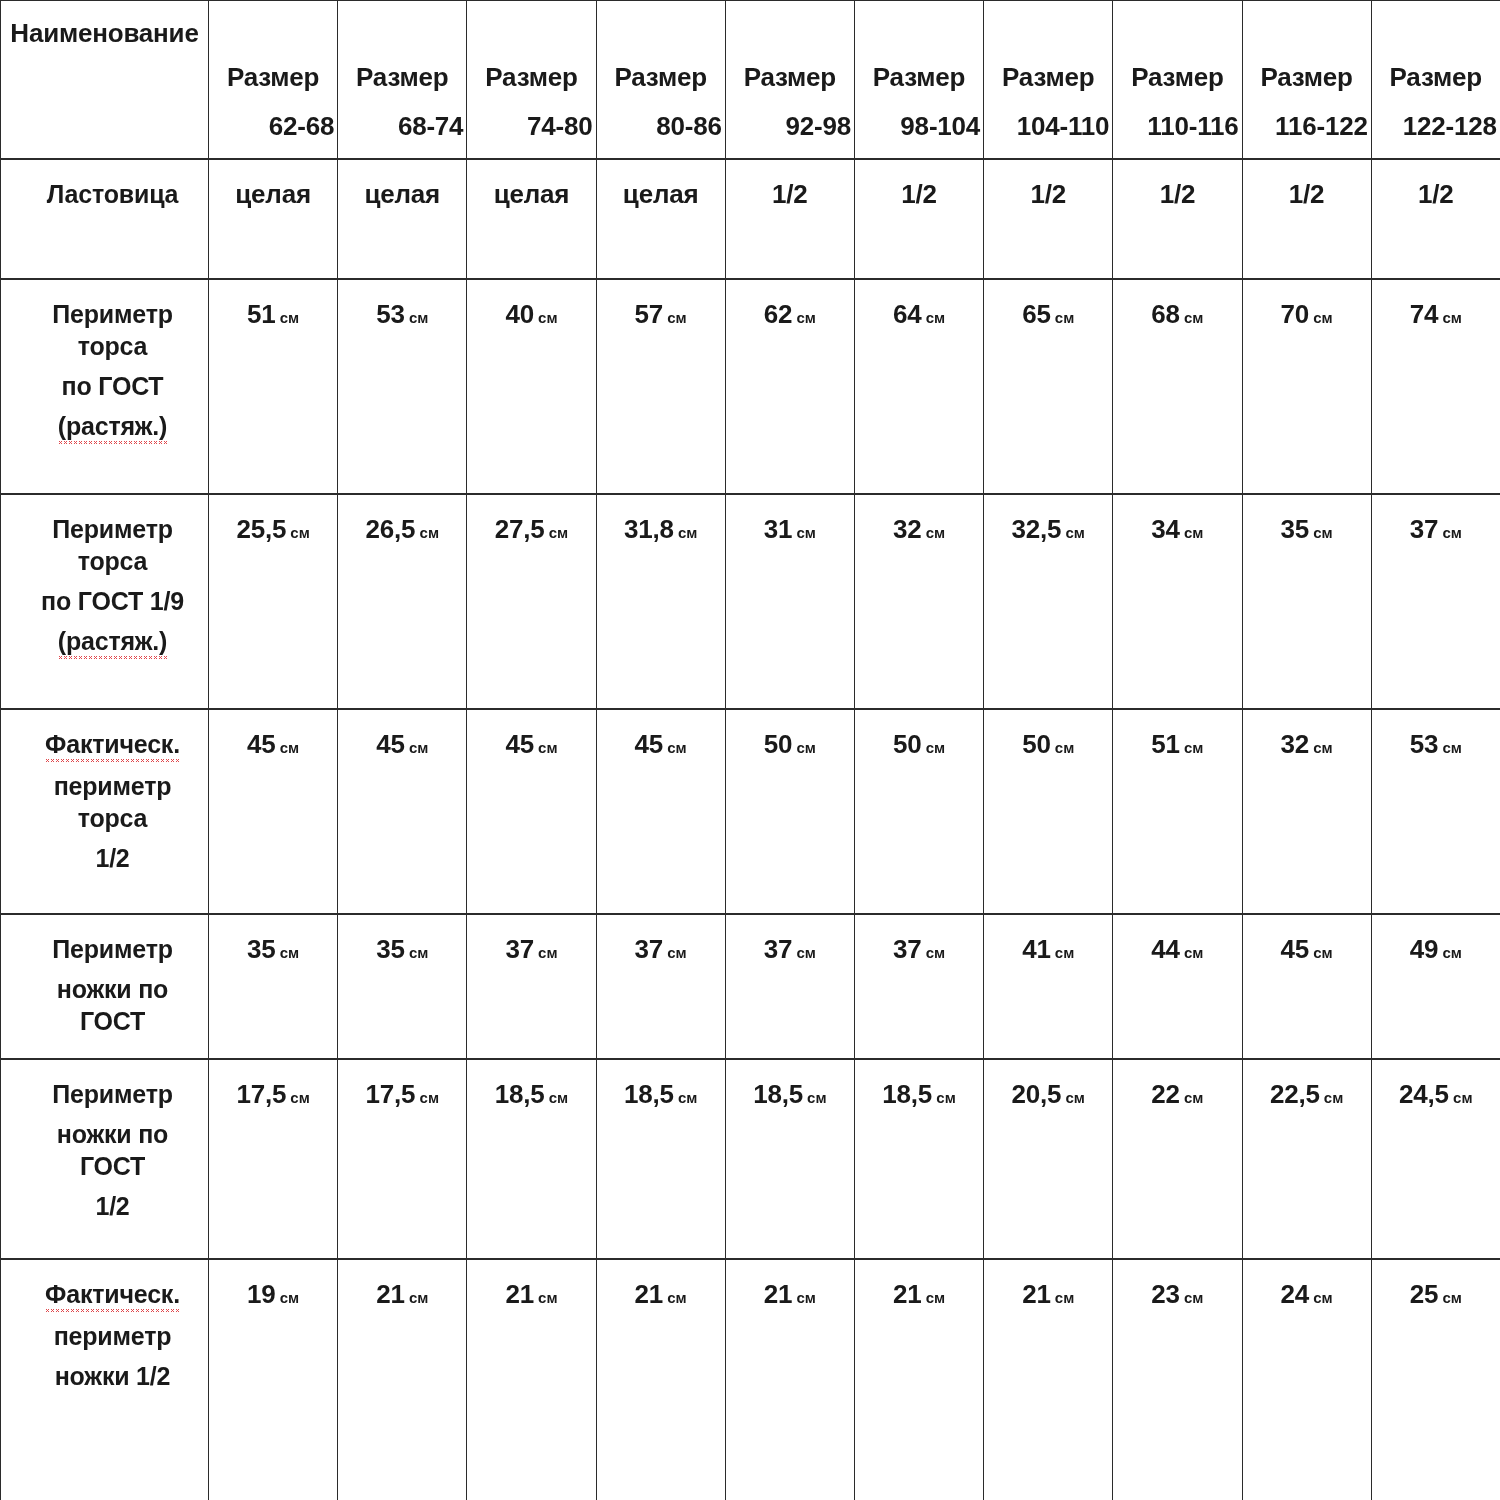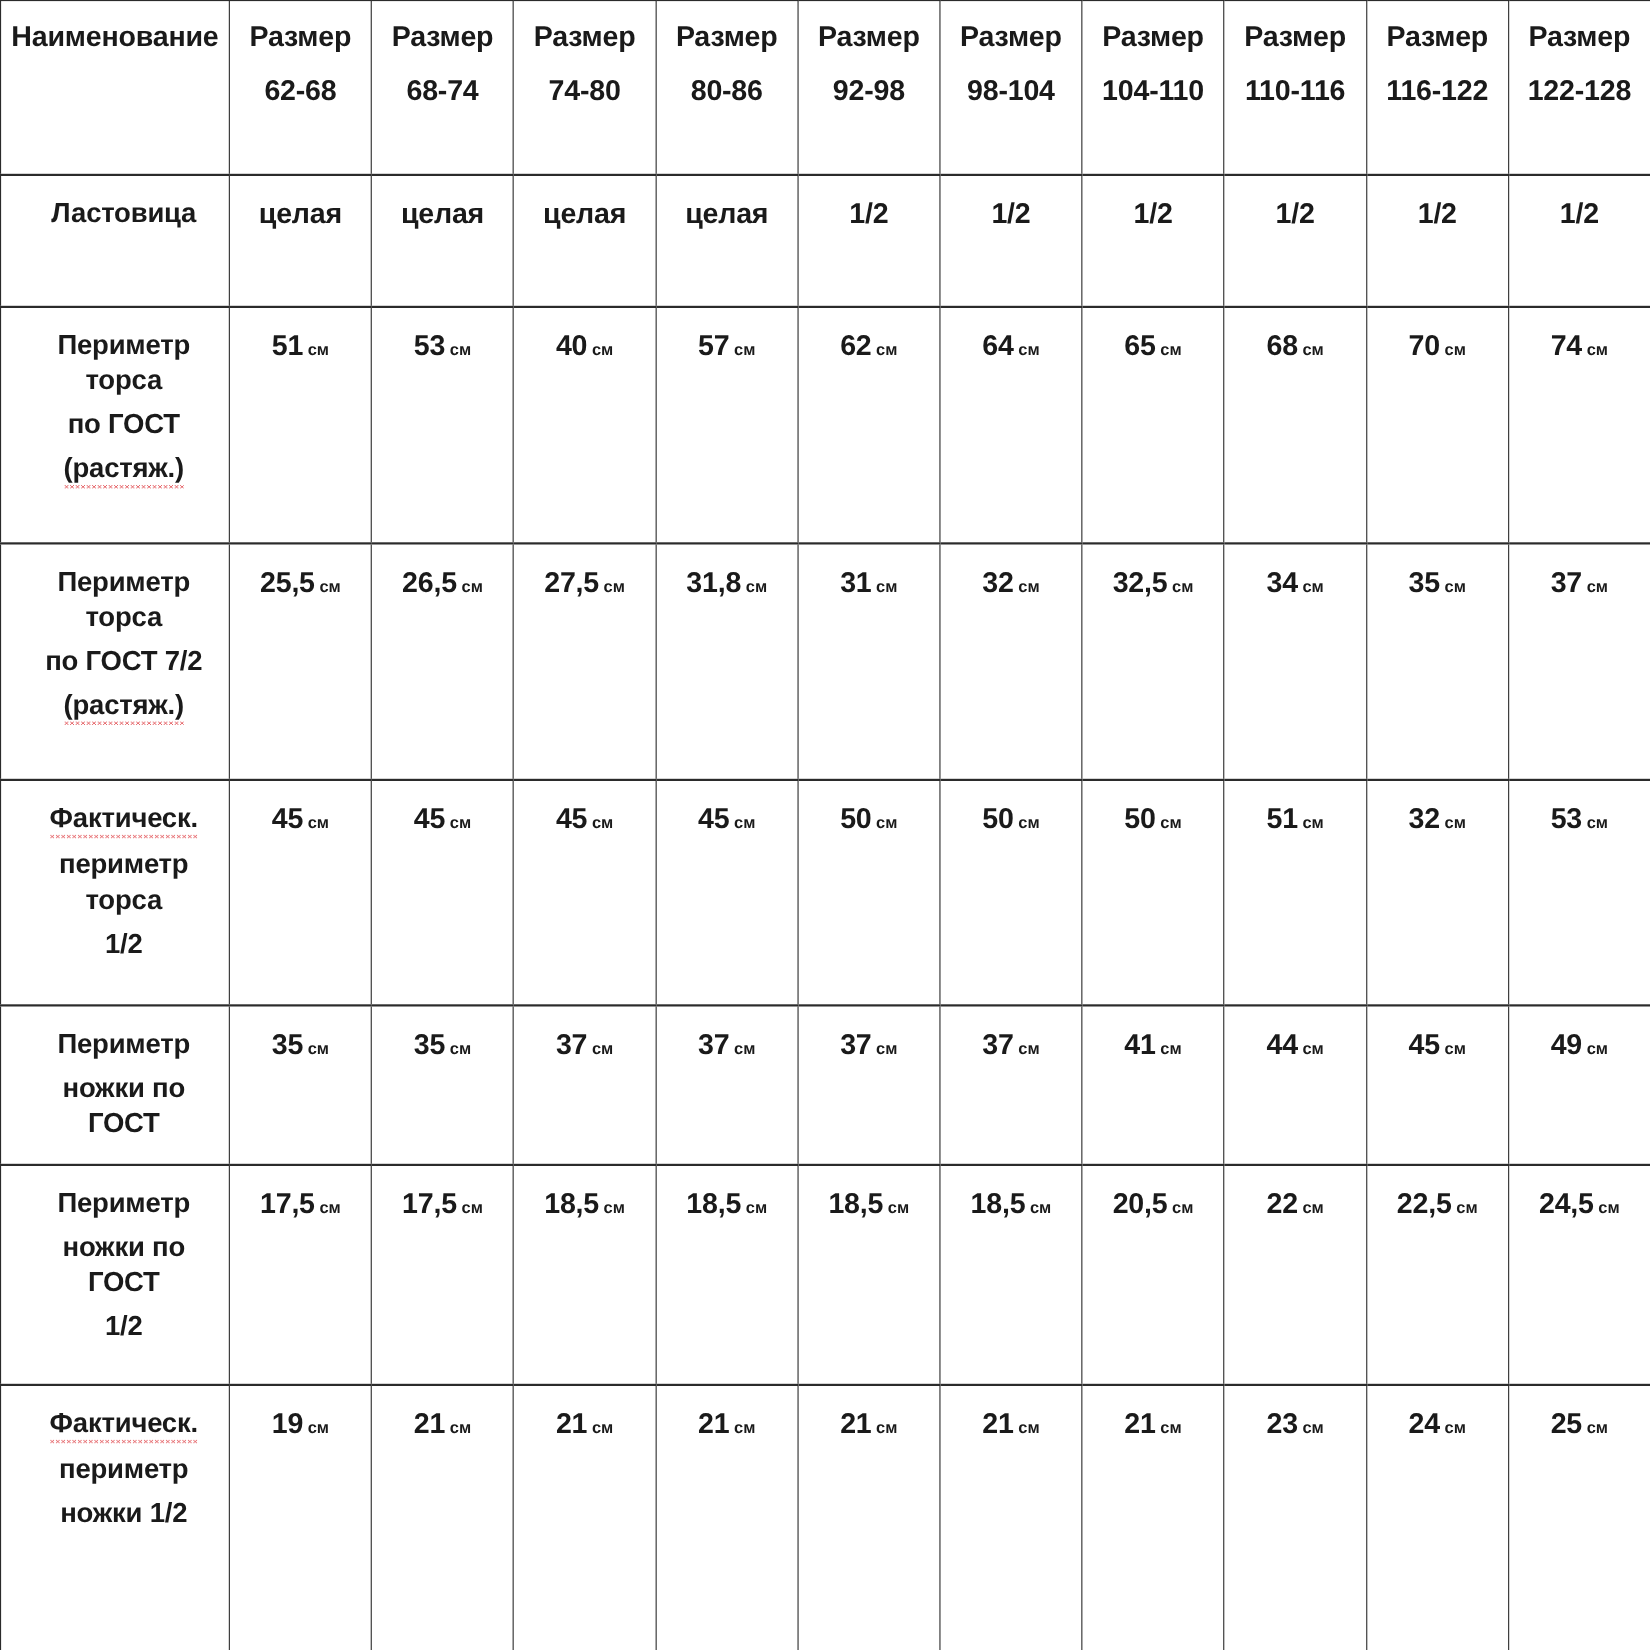--- a/index.html
+++ b/index.html
@@ -53,22 +53,22 @@
   table.size-table thead th {
     font-size: 26px;
     font-weight: 700;
     vertical-align: top;
     padding-top: 16px;
     border-bottom: 2px solid #2b2b2b;
   }
   th.head-name {
     font-size: 25px;
   }
-  th.head-size .sz-word { display: block; }
-  th.head-size .sz-range { display: block; margin-top: 16px; }
+  th.head-size .sz-word { display: block; margin-top: 44px; }
+  th.head-size .sz-range { display: block; margin-top: 16px; text-align: right; }
 
   
   table.size-table tbody td {
     font-size: 25px;
     font-weight: 700;
     border-top: 2px solid #2b2b2b;
     border-bottom: 2px solid #2b2b2b;
   }
   table.size-table tbody td.row-label {
     font-size: 25px;
@@ -203,21 +203,21 @@
           <td class="row-value"><span>62</span><span class="unit">&nbsp;см</span></td>
           <td class="row-value"><span>64</span><span class="unit">&nbsp;см</span></td>
           <td class="row-value"><span>65</span><span class="unit">&nbsp;см</span></td>
           <td class="row-value"><span>68</span><span class="unit">&nbsp;см</span></td>
           <td class="row-value"><span>70</span><span class="unit">&nbsp;см</span></td>
           <td class="row-value"><span>74</span><span class="unit">&nbsp;см</span></td>
         </tr>
         <tr class="r-2">
           <td class="row-label">
             <span class="lbl-line"><span>Периметр торса</span></span>
-            <span class="lbl-line"><span>по ГОСТ 7/2</span></span>
+            <span class="lbl-line"><span>по ГОСТ 1/9</span></span>
             <span class="lbl-line"><span class="misspell">(растяж.)</span></span>
           </td>
           <td class="row-value"><span>25,5</span><span class="unit">&nbsp;см</span></td>
           <td class="row-value"><span>26,5</span><span class="unit">&nbsp;см</span></td>
           <td class="row-value"><span>27,5</span><span class="unit">&nbsp;см</span></td>
           <td class="row-value"><span>31,8</span><span class="unit">&nbsp;см</span></td>
           <td class="row-value"><span>31</span><span class="unit">&nbsp;см</span></td>
           <td class="row-value"><span>32</span><span class="unit">&nbsp;см</span></td>
           <td class="row-value"><span>32,5</span><span class="unit">&nbsp;см</span></td>
           <td class="row-value"><span>34</span><span class="unit">&nbsp;см</span></td>

